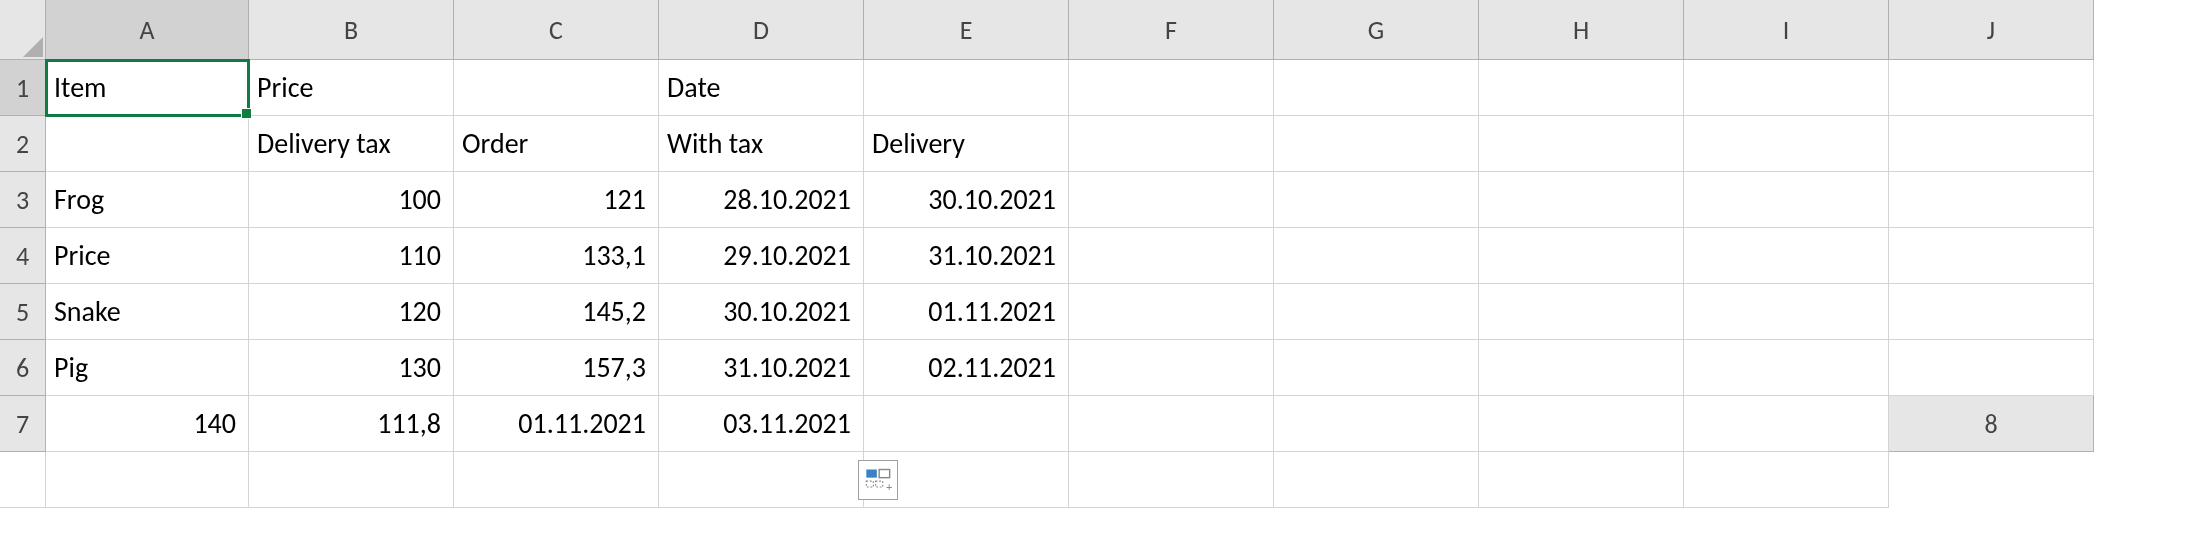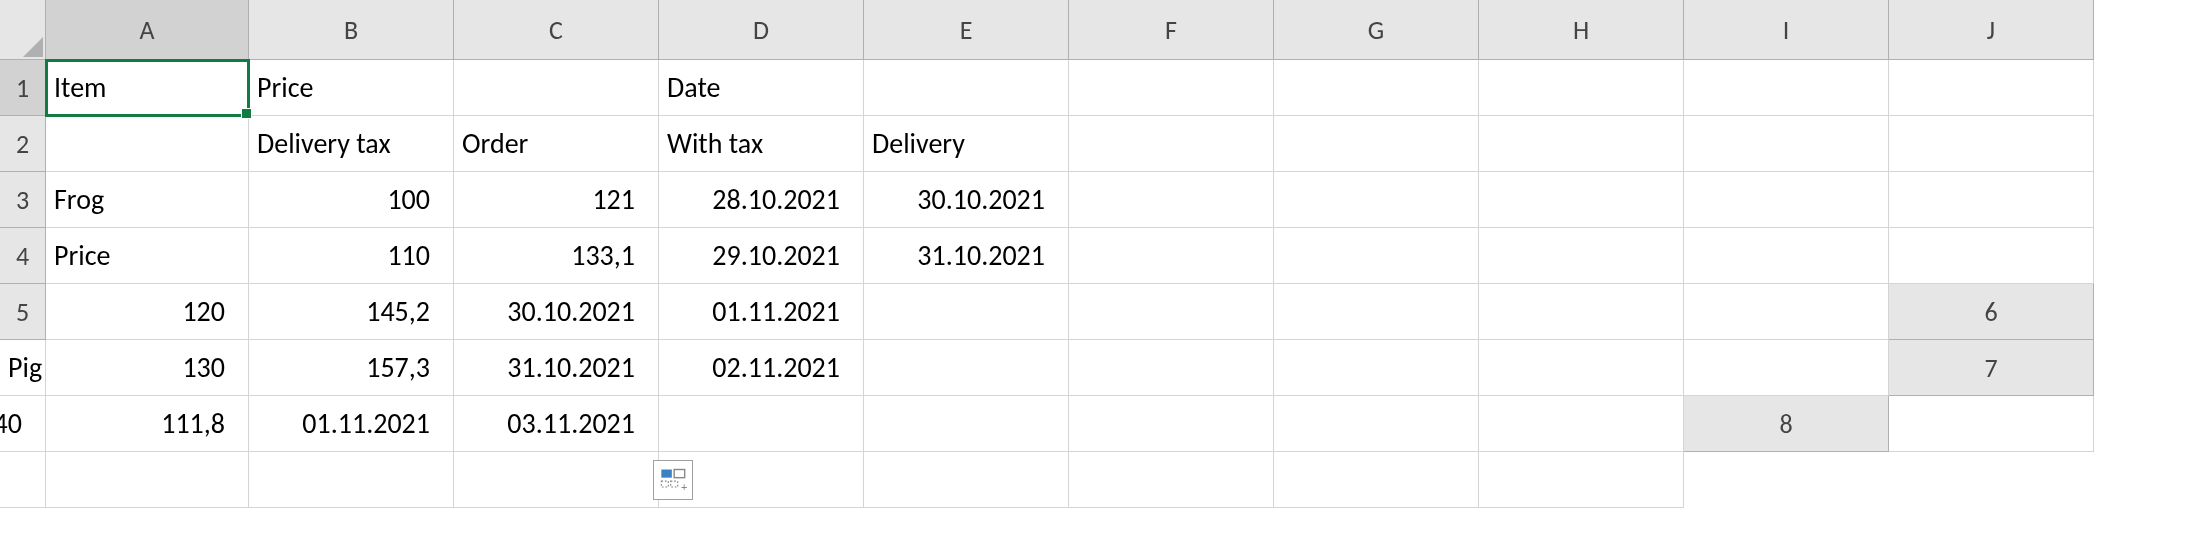--- a/index.html
+++ b/index.html
@@ -51,21 +51,21 @@
     .cell.corner::after{
       content:"";
       position:absolute;
       right:2px;
       bottom:2px;
       width:0;height:0;
       border-left:20px solid transparent;
       border-bottom:20px solid #b0b0b0;
     }
     .row-first { height: 60px; }
-    .align-right { justify-content: flex-end; padding-right: 23px; }
+    .align-right { justify-content: flex-end; padding-right: 12px; }
     .align-left { justify-content: flex-start; }
     .selected {
       outline: 3px solid #107c41;
       outline-offset: -2px;
       z-index: 5;
       position: relative;
     }
     .selected::after {
       content: "";
       position: absolute;
@@ -152,20 +152,21 @@
   <div class="cell align-right">133,1</div>
   <div class="cell align-right">29.10.2021</div>
   <div class="cell align-right">31.10.2021</div>
   <div class="cell"></div>
   <div class="cell"></div>
   <div class="cell"></div>
   <div class="cell"></div>
   <div class="cell"></div>
 
   <div class="cell header-row">5</div>
+  <div class="cell align-left">Snake</div>
   <div class="cell align-right">120</div>
   <div class="cell align-right">145,2</div>
   <div class="cell align-right">30.10.2021</div>
   <div class="cell align-right">01.11.2021</div>
   <div class="cell"></div>
   <div class="cell"></div>
   <div class="cell"></div>
   <div class="cell"></div>
   <div class="cell"></div>
 

